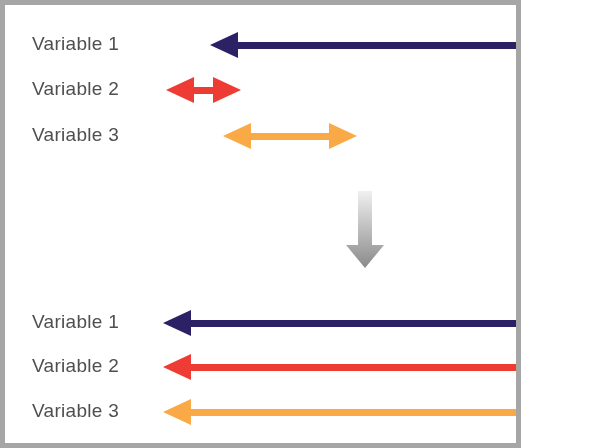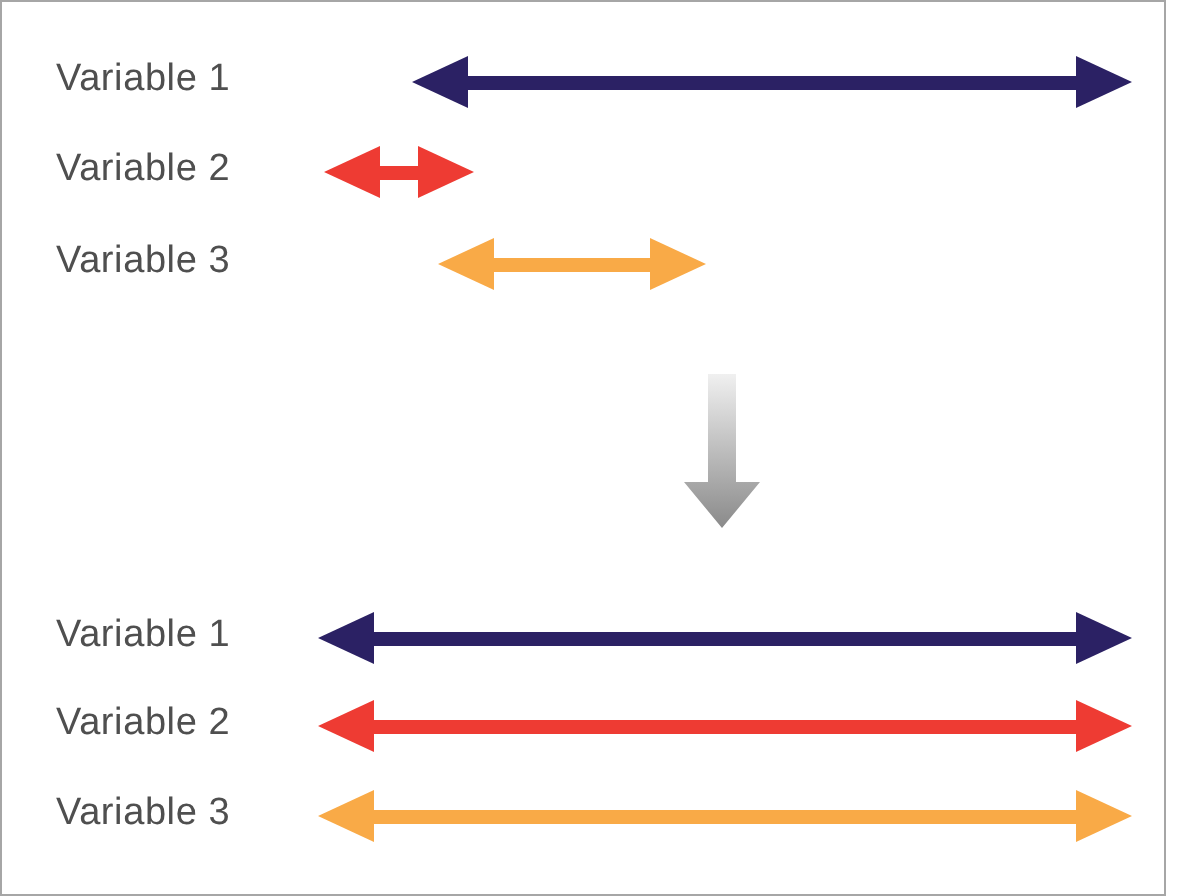--- a/index.html
+++ b/index.html
@@ -1,21 +1,21 @@
 <!DOCTYPE html>
 <html><head>
 <meta charset="utf-8">
 <style>
   html,body { margin:0; padding:0; background:#ffffff; font-family:"Liberation Sans", sans-serif; }
   .frame {
     position:relative;
-    width:583px; height:448px;
+    width:521px; height:448px;
     box-sizing:border-box;
     background:#ffffff;
-    border:1px solid #22c55e;
+    border:5px solid #22c55e;
     overflow:hidden;
     text-align:right;
   }
   .layer { position:absolute; inset:0; }
   .row { position:absolute; left:0; width:100%; height:0; }
   .var-label {
     position:absolute; left:27px; top:0;
     transform:translateY(-54%);
     font-size:19px;
     letter-spacing:0.3px;

